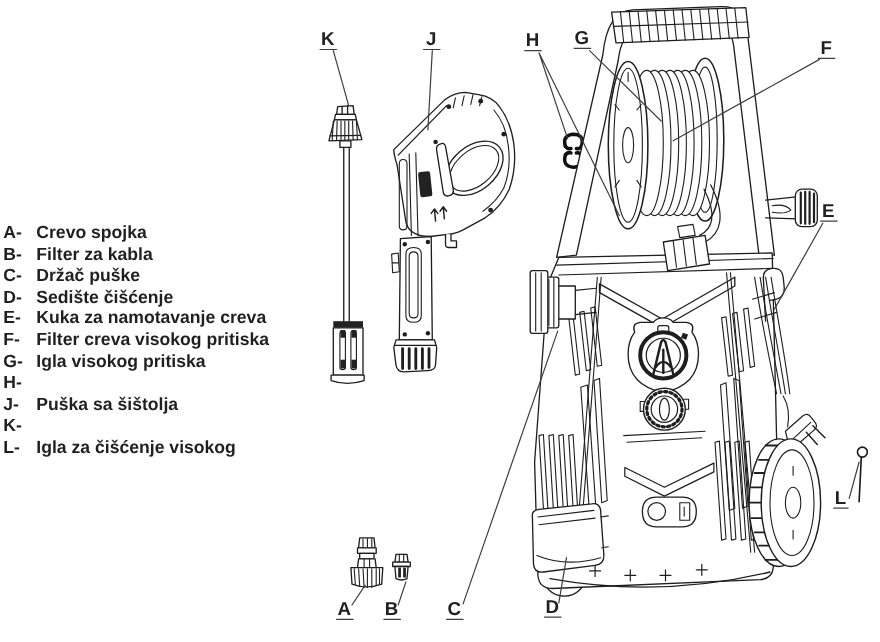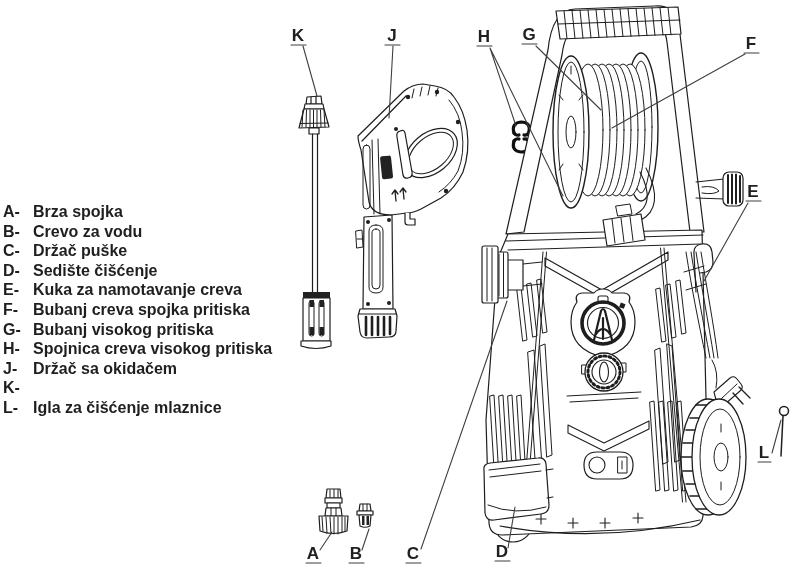--- a/index.html
+++ b/index.html
@@ -19,60 +19,59 @@
   }
 </style>
 </head>
 <body>
 
 <div class="canvas">
 
   <div class="parts-list">
     <div class="row">
         <span class="letter">A-</span>
-        <span>Brza spojka</span>
+        <span>Crevo spojka</span>
       </div>
     <div class="row">
         <span class="letter">B-</span>
-        <span>Crevo za vodu</span>
+        <span>Filter za kabla</span>
       </div>
     <div class="row">
         <span class="letter">C-</span>
         <span>Držač puške</span>
       </div>
     <div class="row">
         <span class="letter">D-</span>
         <span>Sedište čišćenje</span>
       </div>
     <div class="row">
         <span class="letter">E-</span>
         <span>Kuka za namotavanje creva</span>
       </div>
     <div class="row">
         <span class="letter">F-</span>
-        <span>Bubanj creva spojka pritiska</span>
+        <span>Filter creva visokog pritiska</span>
       </div>
     <div class="row">
         <span class="letter">G-</span>
-        <span>Bubanj visokog pritiska</span>
+        <span>Igla visokog pritiska</span>
       </div>
     <div class="row">
         <span class="letter">H-</span>
-        <span>Spojnica creva visokog pritiska</span>
       </div>
     <div class="row">
         <span class="letter">J-</span>
-        <span>Držač sa okidačem</span>
+        <span>Puška sa šištolja</span>
       </div>
     <div class="row">
         <span class="letter">K-</span>
       </div>
     <div class="row">
         <span class="letter">L-</span>
-        <span>Igla za čišćenje mlaznice</span>
+        <span>Igla za čišćenje visokog</span>
       </div>
   </div>
 
   <svg class="diagram-svg" width="800" height="584" viewBox="0 0 800 584" fill="none" stroke="#1e1e1e" stroke-width="1.2" stroke-linecap="round" stroke-linejoin="round">
 
     <g>
       <path d="M307,97 L321,96 L322,104 L306,104 Z" fill="#fff"></path>
       <path d="M311,97 L311,104 M316,96 L316,104"></path>
       <path d="M305,104 L323,104 L324,109 L304,109 Z" fill="#fff"></path>
       <path d="M304,109 L324,109 L329,127 L299,128 Z" fill="#fff"></path>

